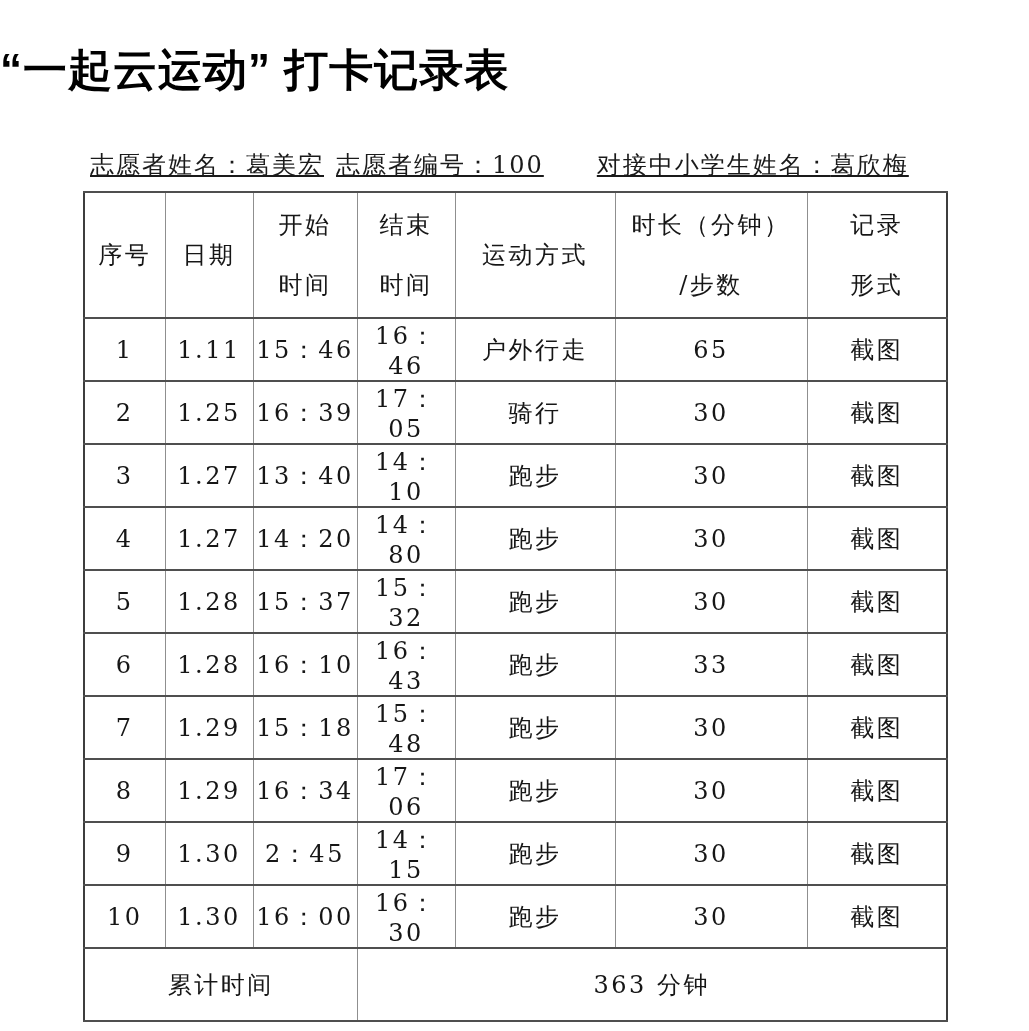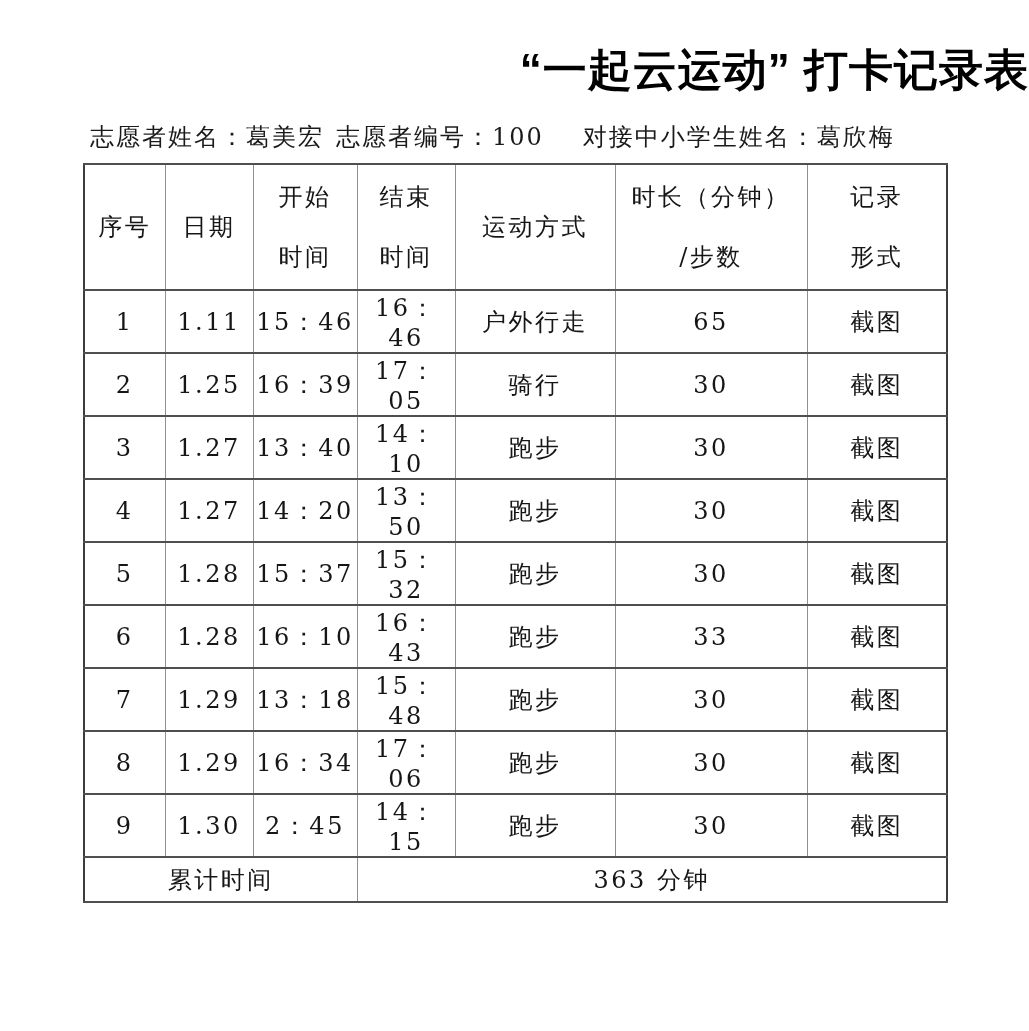--- a/index.html
+++ b/index.html
@@ -7,39 +7,39 @@
   body {
     width: 1029px;
     height: 1031px;
     background: #ffffff;
     font-family: "DejaVu Serif", "Liberation Serif", serif;
     color: #161616;
     overflow: hidden;
   }
   .title {
     margin: 42px 0 0 0;
-    text-align: right;
+    text-align: left;
     font-family: "Liberation Sans", "DejaVu Sans", sans-serif;
     font-size: 44px;
     font-weight: 700;
     letter-spacing: 1px;
     color: #000000;
     line-height: 1.25;
   }
   .subtitle {
     margin: 24px 0 0 90px;
     width: 860px;
     font-size: 24px;
     letter-spacing: 2px;
     white-space: nowrap;
     color: #1a1a1a;
   }
-  .subtitle .seg { display: inline-block; }
-  .subtitle .gap-small { margin-left: 12px; }
-  .subtitle .gap-large { margin-left: 39px; }
+  .subtitle .seg { display: inline-block; text-decoration: underline; }
+  .subtitle .gap-small { margin-left: 12px; margin-top: 28px; }
+  .subtitle .gap-large { margin-left: 53px; }
 
   table.record-table {
     margin: 10px 0 0 83px;
     width: 863px;
     border-collapse: collapse;
     table-layout: fixed;
     border: 2px solid #3d3d3d;
   }
   th, td {
     border-left: 1px solid #8f8f8f;
@@ -53,21 +53,21 @@
     font-size: 24px;
     letter-spacing: 2.5px;
     color: #161616;
   }
   thead th {
     height: 126px;
     white-space: pre-line;
     line-height: 60px;
   }
   tbody td { height: 63px; }
-  tfoot td { height: 45px; }
+  tfoot td { height: 73px; }
 </style>
 </head>
 <body>
 
 <h1 class="title">“一起云运动” 打卡记录表</h1>
 
 <div class="subtitle">
   <span class="seg">志愿者姓名：</span><span class="seg">葛美宏</span><span class="seg gap-small">志愿者编号：</span><span class="seg">100</span><span class="seg gap-large">对接中小学生姓名：</span><span class="seg">葛欣梅</span>
 </div>
 
@@ -121,21 +121,21 @@
     <td>13：40</td>
     <td>14：10</td>
     <td>跑步</td>
     <td>30</td>
     <td>截图</td>
   </tr>
       <tr>
     <td>4</td>
     <td>1.27</td>
     <td>14：20</td>
-    <td>13：50</td>
+    <td>14：80</td>
     <td>跑步</td>
     <td>30</td>
     <td>截图</td>
   </tr>
       <tr>
     <td>5</td>
     <td>1.28</td>
     <td>15：37</td>
     <td>15：32</td>
     <td>跑步</td>
@@ -147,21 +147,21 @@
     <td>1.28</td>
     <td>16：10</td>
     <td>16：43</td>
     <td>跑步</td>
     <td>33</td>
     <td>截图</td>
   </tr>
       <tr>
     <td>7</td>
     <td>1.29</td>
-    <td>13：18</td>
+    <td>15：18</td>
     <td>15：48</td>
     <td>跑步</td>
     <td>30</td>
     <td>截图</td>
   </tr>
       <tr>
     <td>8</td>
     <td>1.29</td>
     <td>16：34</td>
     <td>17：06</td>
@@ -171,20 +171,29 @@
   </tr>
       <tr>
     <td>9</td>
     <td>1.30</td>
     <td>2：45</td>
     <td>14：15</td>
     <td>跑步</td>
     <td>30</td>
     <td>截图</td>
   </tr>
+      <tr>
+    <td>10</td>
+    <td>1.30</td>
+    <td>16：00</td>
+    <td>16：30</td>
+    <td>跑步</td>
+    <td>30</td>
+    <td>截图</td>
+  </tr>
     </tbody>
   <tfoot>
     <tr>
       <td colspan="3">累计时间</td>
       <td colspan="4">363 分钟</td>
     </tr>
   </tfoot>
 </table>
 
 </body></html>

